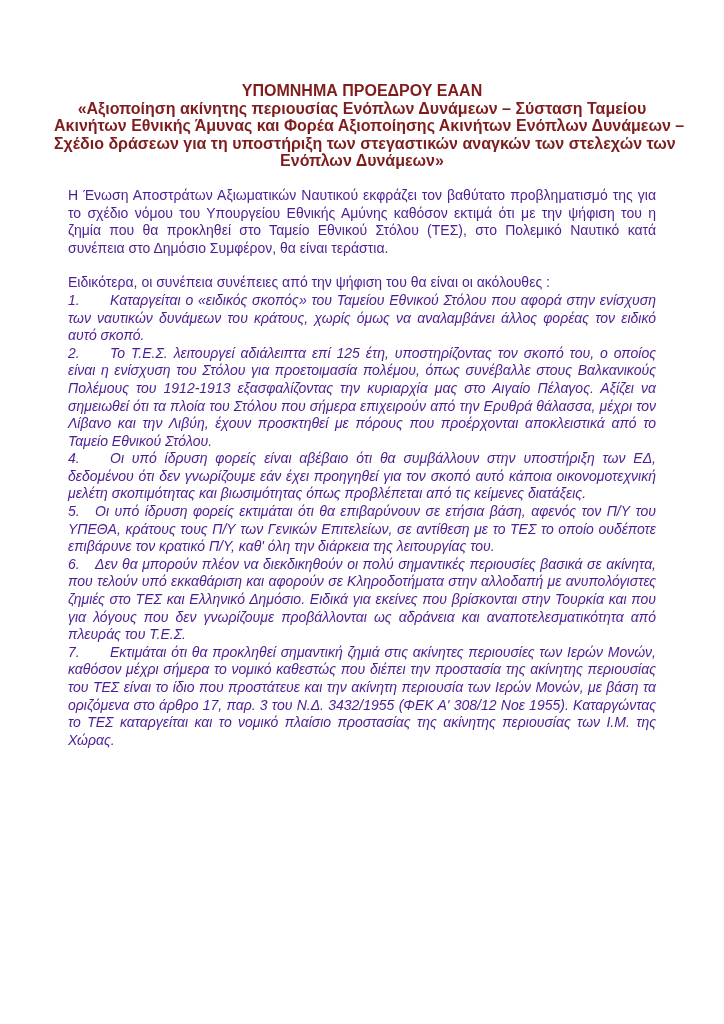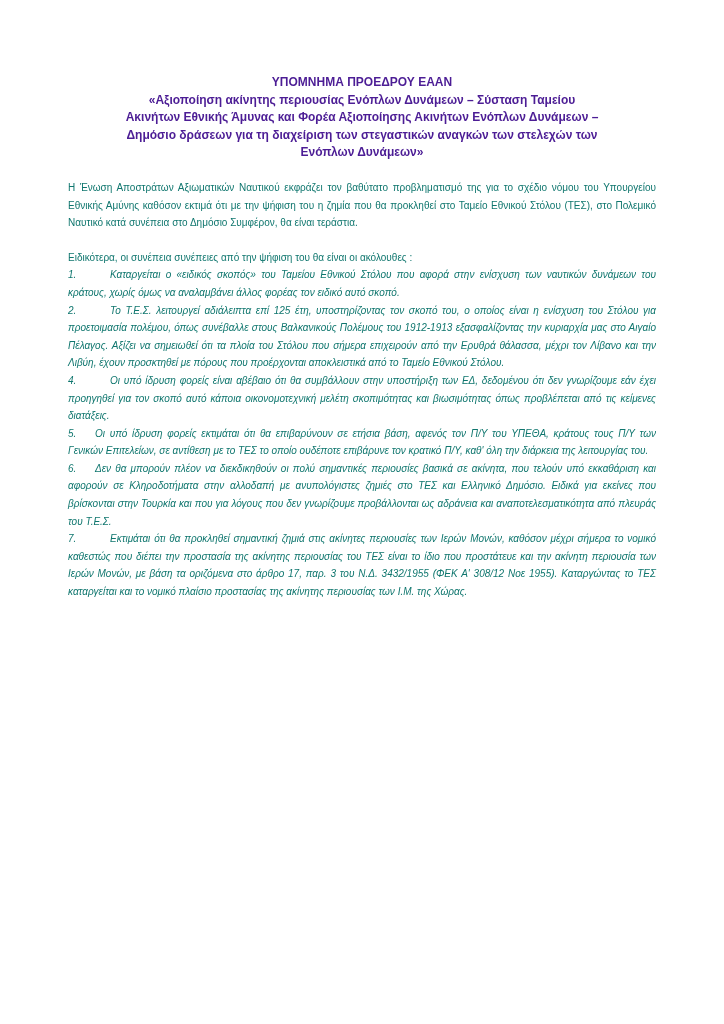--- a/index.html
+++ b/index.html
@@ -17,35 +17,35 @@
     }
     .page {
       position: absolute;
       left: 68px;
       top: 70px;
       width: 588px;
     }
     .title-block {
       text-align: center;
       font-weight: bold;
-      font-size: 12px;
+      font-size: 16px;
       line-height: 17.6px;
-      margin: 4px -14px;
-      color: #4c1d95;
+      margin: 12px -14px;
+      color: #7f1d1d;
     }
     .title-line {
       display: block;
       white-space: nowrap;
     }
     .para {
-      font-size: 10px;
+      font-size: 14px;
       line-height: 17.6px;
       text-align: justify;
       margin: 0;
-      color: #0f766e;
+      color: #4c1d95;
     }
     .intro {
       margin-top: 17px;
     }
     .lead {
       margin-top: 17px;
     }
     .item {
       margin-top: 0;
       font-style: italic;
@@ -60,21 +60,21 @@
   </style>
 </head>
 <body>
 
 <div class="page">
 
   <div class="title-block">
     <span class="title-line">ΥΠΟΜΝΗΜΑ ΠΡΟΕΔΡΟΥ ΕΑΑΝ</span>
     <span class="title-line">«Αξιοποίηση ακίνητης περιουσίας Ενόπλων Δυνάμεων – Σύσταση Ταμείου</span>
     <span class="title-line">Ακινήτων Εθνικής Άμυνας και Φορέα Αξιοποίησης Ακινήτων Ενόπλων Δυνάμεων –</span>
-    <span class="title-line">Δημόσιο δράσεων για τη διαχείριση των στεγαστικών αναγκών των στελεχών των</span>
+    <span class="title-line">Σχέδιο δράσεων για τη υποστήριξη των στεγαστικών αναγκών των στελεχών των</span>
     <span class="title-line">Ενόπλων Δυνάμεων»</span>
   </div>
 
   <p class="para intro">Η Ένωση Αποστράτων Αξιωματικών Ναυτικού εκφράζει τον βαθύτατο προβληματισμό της για το σχέδιο νόμου του Υπουργείου Εθνικής Αμύνης καθόσον εκτιμά ότι με την ψήφιση του η ζημία που θα προκληθεί στο Ταμείο Εθνικού Στόλου (ΤΕΣ), στο Πολεμικό Ναυτικό κατά συνέπεια στο Δημόσιο Συμφέρον, θα είναι τεράστια.</p>
 
   <p class="para lead">Ειδικότερα, οι συνέπεια συνέπειες από την ψήφιση του θα είναι οι ακόλουθες :</p>
 
   <p class="para item">
     <span class="item-num">1.</span><span>Καταργείται ο «ειδικός σκοπός» του Ταμείου Εθνικού Στόλου που αφορά στην ενίσχυση των ναυτικών δυνάμεων του κράτους, χωρίς όμως να αναλαμβάνει άλλος φορέας τον ειδικό αυτό σκοπό.</span>
   </p>

